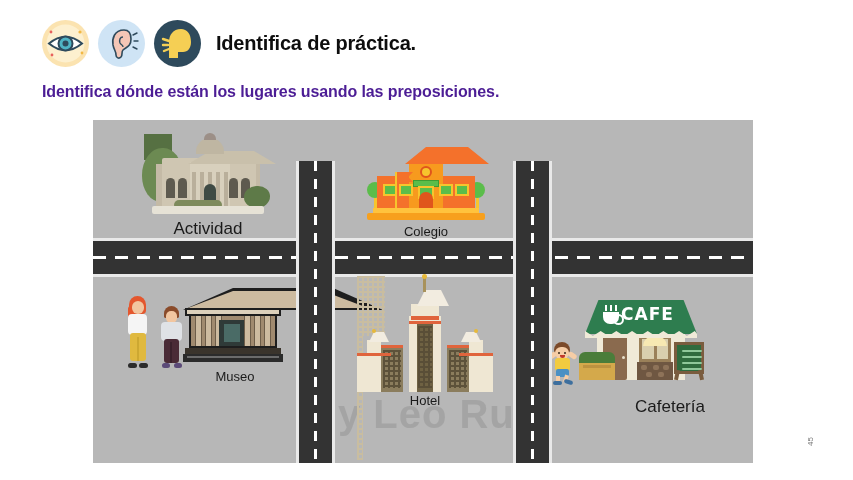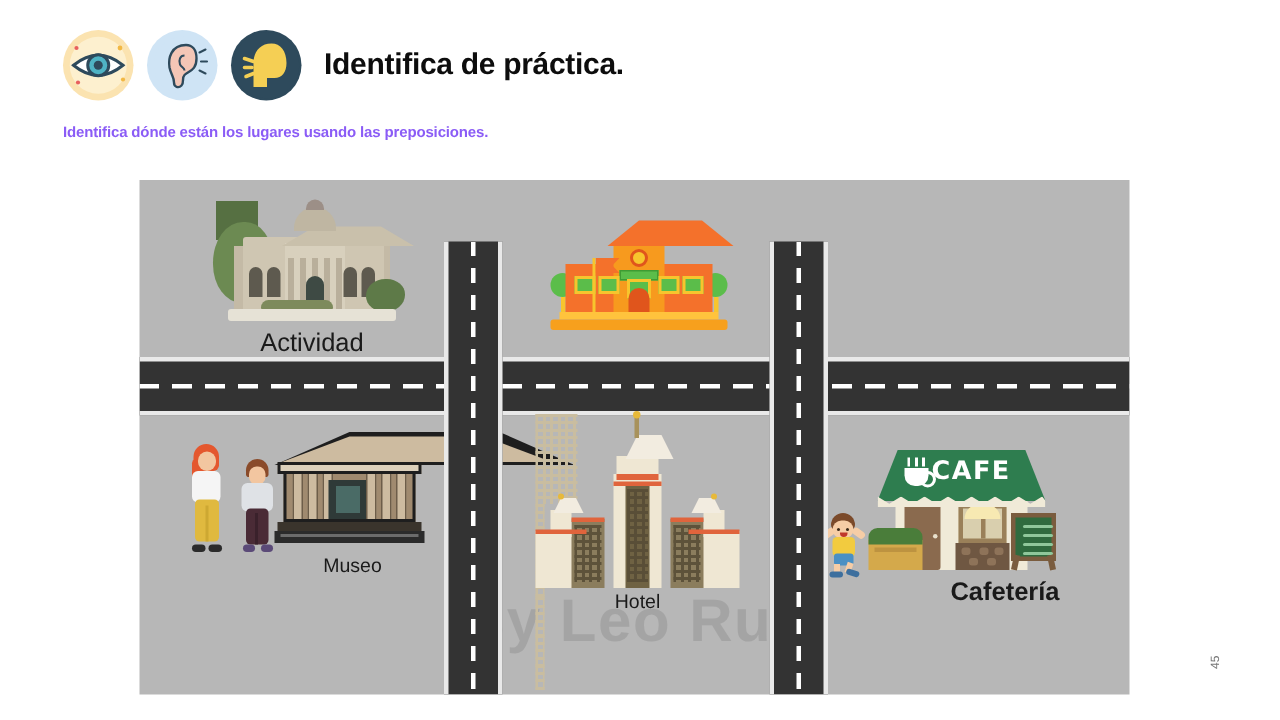--- a/index.html
+++ b/index.html
@@ -15,22 +15,22 @@
   .ico{width:47px;height:47px;border-radius:50%;position:relative;flex:0 0 auto;}
   .ico svg{position:absolute;left:0;top:0;width:47px;height:47px;}
   .ico-eye{background:#fbe3b0;}
   .ico-ear{background:#cfe4f5;}
   .ico-speak{background:#2e4a5c;}
   .title{
     font-size:20px;font-weight:bold;color:#0d0d0d;letter-spacing:-0.2px;
     margin-left:6px;white-space:nowrap;
   }
   .subtitle{
-    position:absolute;left:42px;top:83px;font-size:10px;font-weight:bold;
-    color:#8b5cf6;white-space:nowrap;letter-spacing:-0.1px;
+    position:absolute;left:42px;top:83px;font-size:16px;font-weight:bold;
+    color:#4c1d95;white-space:nowrap;letter-spacing:-0.1px;
   }
 
   
   .map{
     position:absolute;left:93px;top:120px;width:660px;height:343px;
     background:#b7b7b7;overflow:hidden;
   }
   .watermark{
     position:absolute;left:215px;top:272px;font-size:40px;font-weight:bold;
     color:rgba(150,150,150,0.55);letter-spacing:1px;white-space:nowrap;
@@ -347,20 +347,21 @@
         <div class="win" style="left:34px;bottom:24px;"></div>
         <div class="win" style="right:18px;bottom:24px;"></div>
         <div class="win" style="right:34px;bottom:24px;"></div>
         <div class="winc"></div>
         <div class="door"></div>
         <div class="pole"></div>
         <div class="flag"></div>
         <div class="ground2"></div>
         <div class="ground"></div>
       </div>
+      <div class="label lbl-md" style="margin-top:5px;">Colegio</div>
     </div>
 
 
     <div class="place" style="left:24px;top:168px;width:180px;">
       <div style="position:relative;height:80px;">
         <div class="ppl" style="position:absolute;left:6px;bottom:0;">
           <div class="p-w">
             <div class="pz hair-w"></div>
               <div class="pz hair-w2"></div>
               <div class="pz face-w"></div>
@@ -486,20 +487,20 @@
               <i style="top:5px;"></i>
                 <i style="top:11px;"></i>
               <i style="top:17px;"></i>
                 <i style="top:23px;"></i>
             </div>
             <div class="lg1"></div>
               <div class="lg2"></div>
           </div>
         </div>
       </div>
-      <div class="label lbl-lg" style="margin-top:0px;padding-left:58px;font-weight:bold;">Cafetería</div>
+      <div class="label lbl-lg" style="margin-top:12px;padding-left:58px;">Cafetería</div>
     </div>
 
   </div>
 
   <div class="pagenum">45</div>
 
 </div>
 
 </body></html>

